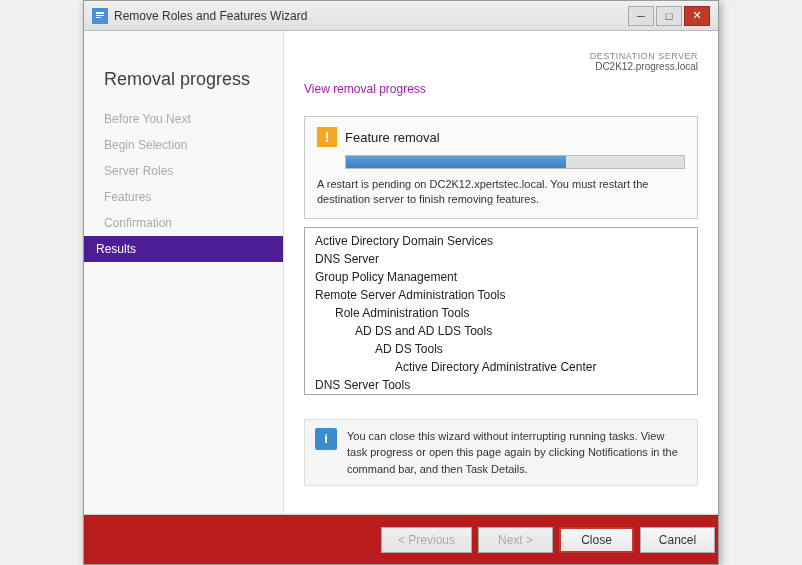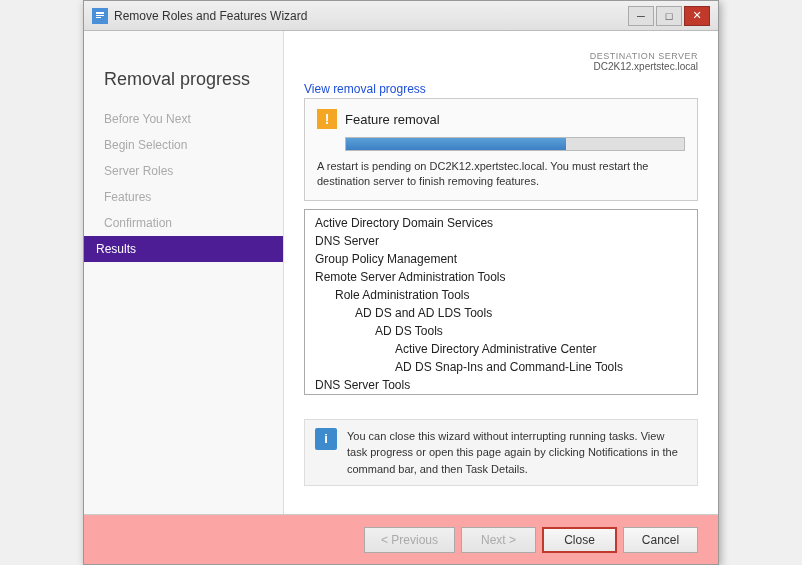--- a/index.html
+++ b/index.html
@@ -127,22 +127,22 @@
       margin-bottom: 10px;
     }
     .destination-server .label {
       font-size: 9px;
       color: #888;
       letter-spacing: 0.5px;
       text-transform: uppercase;
     }
     .section-label {
       font-size: 12px;
-      color: #1d4ed8;
-      margin-bottom: 2px;
+      color: #a21caf;
+      margin-bottom: 20px;
     }
     .feature-removal-box {
       border: 1px solid #ccc;
       background: #fafafa;
       padding: 10px 12px;
       margin-bottom: 8px;
     }
     .feature-removal-header {
       display: flex;
       align-items: center;
@@ -238,26 +238,26 @@
       flex-shrink: 0;
       border-radius: 2px;
     }
     .info-text {
       font-size: 11px;
       color: #333;
       line-height: 1.5;
     }
     .bottom-bar {
       height: 50px;
-      background: #fca5a5;
+      background: #b91c1c;
       border-top: 1px solid #ccc;
       display: flex;
       align-items: center;
       justify-content: flex-end;
-      padding: 0 20px;
+      padding: 0 3px;
       gap: 6px;
       flex-shrink: 0;
     }
     .btn {
       height: 26px;
       padding: 0 16px;
       font-size: 12px;
       border: 1px solid #aaa;
       background: linear-gradient(to bottom, #f8f8f8, #e8e8e8);
       cursor: pointer;
@@ -321,21 +321,21 @@
         </div>
         <div class="nav-item active">
           <span>Results</span>
         </div>
       </div>
     </div>
 
     <div class="main-content">
       <div class="destination-server">
         <div class="label">DESTINATION SERVER</div>
-        <div>DC2K12.xpertstec.local</div>
+        <div>DC2K12.progress.local</div>
       </div>
 
       <div class="section-label">View removal progress</div>
 
       <div class="feature-removal-box">
         <div class="feature-removal-header">
           <div class="warning-icon">!</div>
           <span class="feature-removal-title">Feature removal</span>
         </div>
         <div class="progress-bar-container">
@@ -347,21 +347,20 @@
       <div class="features-list-container">
         <div class="features-list-scroll">
           <div class="feature-item" style="padding-left: 10px;">Active Directory Domain Services</div>
           <div class="feature-item" style="padding-left: 10px;">DNS Server</div>
           <div class="feature-item" style="padding-left: 10px;">Group Policy Management</div>
           <div class="feature-item" style="padding-left: 10px; font-weight: 500;">Remote Server Administration Tools</div>
           <div class="feature-item" style="padding-left: 30px;">Role Administration Tools</div>
           <div class="feature-item" style="padding-left: 50px;">AD DS and AD LDS Tools</div>
           <div class="feature-item" style="padding-left: 70px;">AD DS Tools</div>
           <div class="feature-item" style="padding-left: 90px;">Active Directory Administrative Center</div>
-          <div class="feature-item" style="padding-left: 90px;">AD DS Snap-Ins and Command-Line Tools</div>
           <div class="feature-item" style="padding-left: 10px;">DNS Server Tools</div>
         </div>
       </div>
 
       <div class="info-box">
         <div class="info-icon">i</div>
         <div class="info-text">You can close this wizard without interrupting running tasks. View task progress or open this page again by clicking Notifications in the command bar, and then Task Details.</div>
       </div>
     </div>
   </div>

